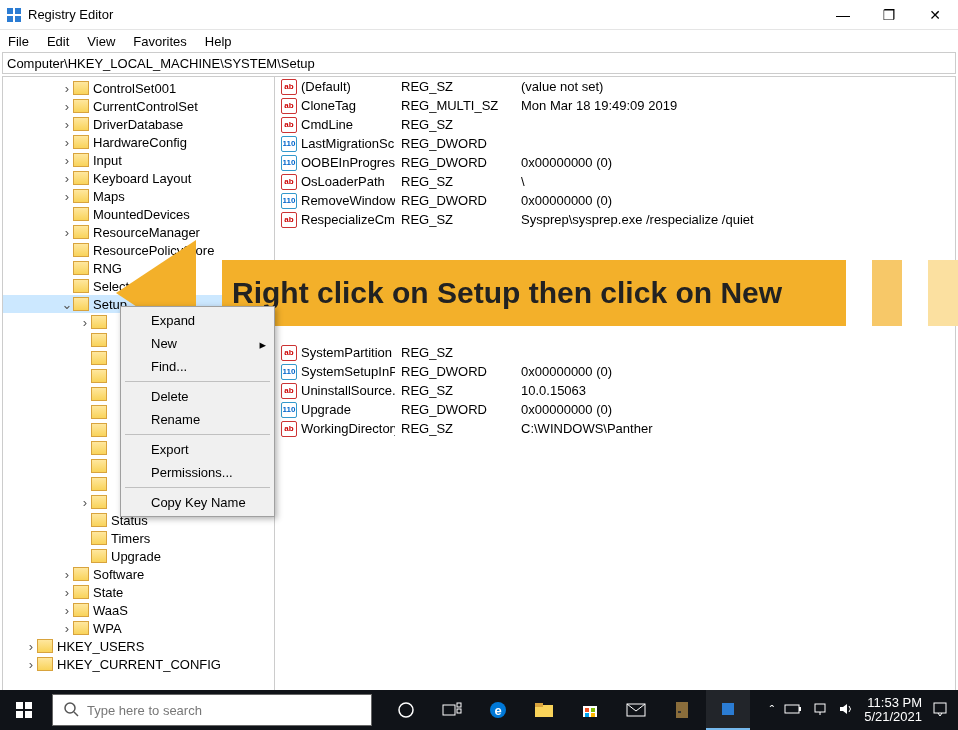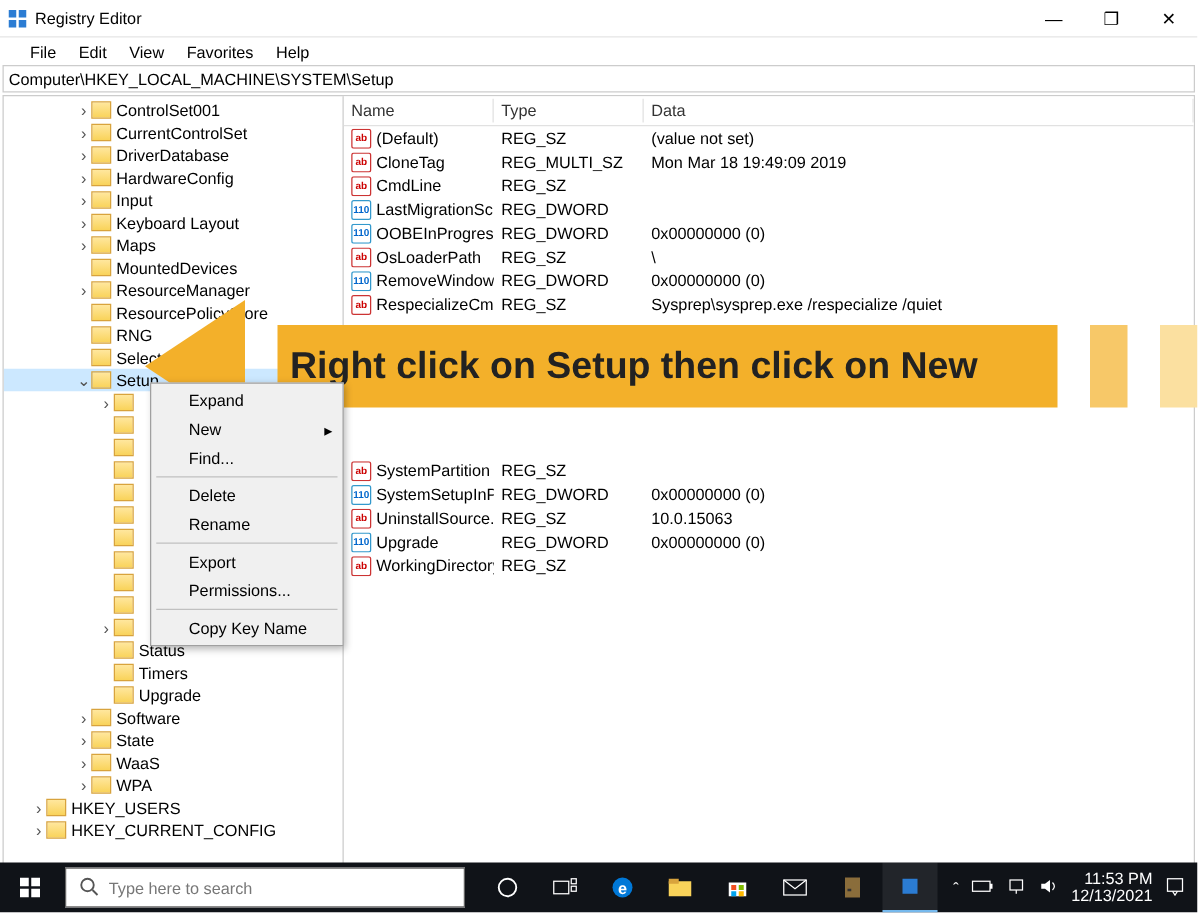--- a/index.html
+++ b/index.html
@@ -4,21 +4,21 @@
 <style>
 * { margin: 0; padding: 0; box-sizing: border-box; font-family: "Segoe UI", Tahoma, sans-serif; font-size: 13px; }
 body { background: #fff; width: 958px; height: 730px; overflow: hidden; position: relative; }
 
 .titlebar { height: 30px; display: flex; align-items: center; justify-content: space-between; background: #fff; border-bottom: 1px solid #e5e5e5; }
 .titlebar-left { display: flex; align-items: center; gap: 6px; padding-left: 6px; }
 .titlebar-title { color: #000; }
 .titlebar-controls { display: flex; }
 .titlebar-btn { width: 46px; height: 30px; display: flex; align-items: center; justify-content: center; font-size: 14px; }
 
-.menubar { height: 22px; display: flex; align-items: center; padding-left: 16px; gap: 2px; }
+.menubar { height: 22px; display: flex; align-items: center; padding-left: 0; gap: 2px; }
 .menubar-item { padding: 2px 8px; }
 
 .addressbar { height: 22px; border: 1px solid #ccc; margin: 0 2px 2px 2px; padding: 2px 4px; display: flex; align-items: center; color: #000; }
 
 .main { display: flex; height: 618px; border: 1px solid #ccc; margin: 0 2px; }
 .tree-pane { width: 272px; border-right: 1px solid #ccc; overflow-y: auto; overflow-x: hidden; position: relative; padding-top: 2px; }
 .tree-row { display: flex; align-items: center; height: 18px; white-space: nowrap; }
 .tree-row .expand { width: 12px; text-align: center; color: #555; }
 .tree-row .folder { width: 16px; height: 14px; background: linear-gradient(#ffe79e, #f9d35a); border: 1px solid #d8a33d; margin-right: 4px; }
 .tree-row .name {}
@@ -252,25 +252,20 @@
         <span class="folder"></span>
         <span class="name">HKEY_USERS</span>
       </div>
       <div class="tree-row" style="padding-left: 22px;">
         <span class="expand">›</span>
         <span class="folder"></span>
         <span class="name">HKEY_CURRENT_CONFIG</span>
       </div>
     </div>
   <div class="list-pane">
-    <div class="list-header">
-      <div class="col-name">Name</div>
-      <div class="col-type">Type</div>
-      <div class="col-data">Data</div>
-    </div>
     <div id="values">
         <div class="list-row">
           <div class="col-name" style="display: flex; align-items: center;">
             <span class="vicon ab">ab</span>
             <span>(Default)</span>
           </div>
           <div class="col-type">REG_SZ</div>
           <div class="col-data">(value not set)</div>
         </div>
         <div class="list-row">
@@ -406,20 +401,21 @@
           </div>
           <div class="col-type">REG_DWORD</div>
           <div class="col-data">0x00000000 (0)</div>
         </div>
         <div class="list-row">
           <div class="col-name" style="display: flex; align-items: center;">
             <span class="vicon ab">ab</span>
             <span>WorkingDirectory</span>
           </div>
           <div class="col-type">REG_SZ</div>
+          <div class="col-data">C:\WINDOWS\Panther</div>
         </div>
       </div>
   </div>
 </div>
 
 <div class="context-menu" id="context">
     <div class="context-item">Expand</div>
     <div class="context-item">New<span class="arrow">▸</span></div>
     <div class="context-item">Find...</div>
     <div class="context-sep"></div>
@@ -518,20 +514,20 @@
     <span><svg width="16" height="14">
           <rect x="3" y="2" width="10" height="8" stroke="#fff" fill="none"></rect>
           <line x1="8" y1="10" x2="8" y2="13" stroke="#fff"></line>
         </svg></span>
     <span><svg width="16" height="14">
           <path d="M2 5 L5 5 L9 2 L9 12 L5 9 L2 9 Z" fill="#fff"></path>
           <path d="M11 4 Q14 7 11 10" stroke="#fff" fill="none"></path>
         </svg></span>
     <div class="tray-time">
       <div>11:53 PM</div>
-      <div>12/13/2021</div>
+      <div>5/21/2021</div>
     </div>
     <span><svg width="16" height="16">
           <rect x="2" y="2" width="12" height="10" stroke="#fff" fill="none"></rect>
           <path d="M6 12 L8 15 L10 12" stroke="#fff" fill="none"></path>
         </svg></span>
   </div>
 </div>
 
 </body></html>

